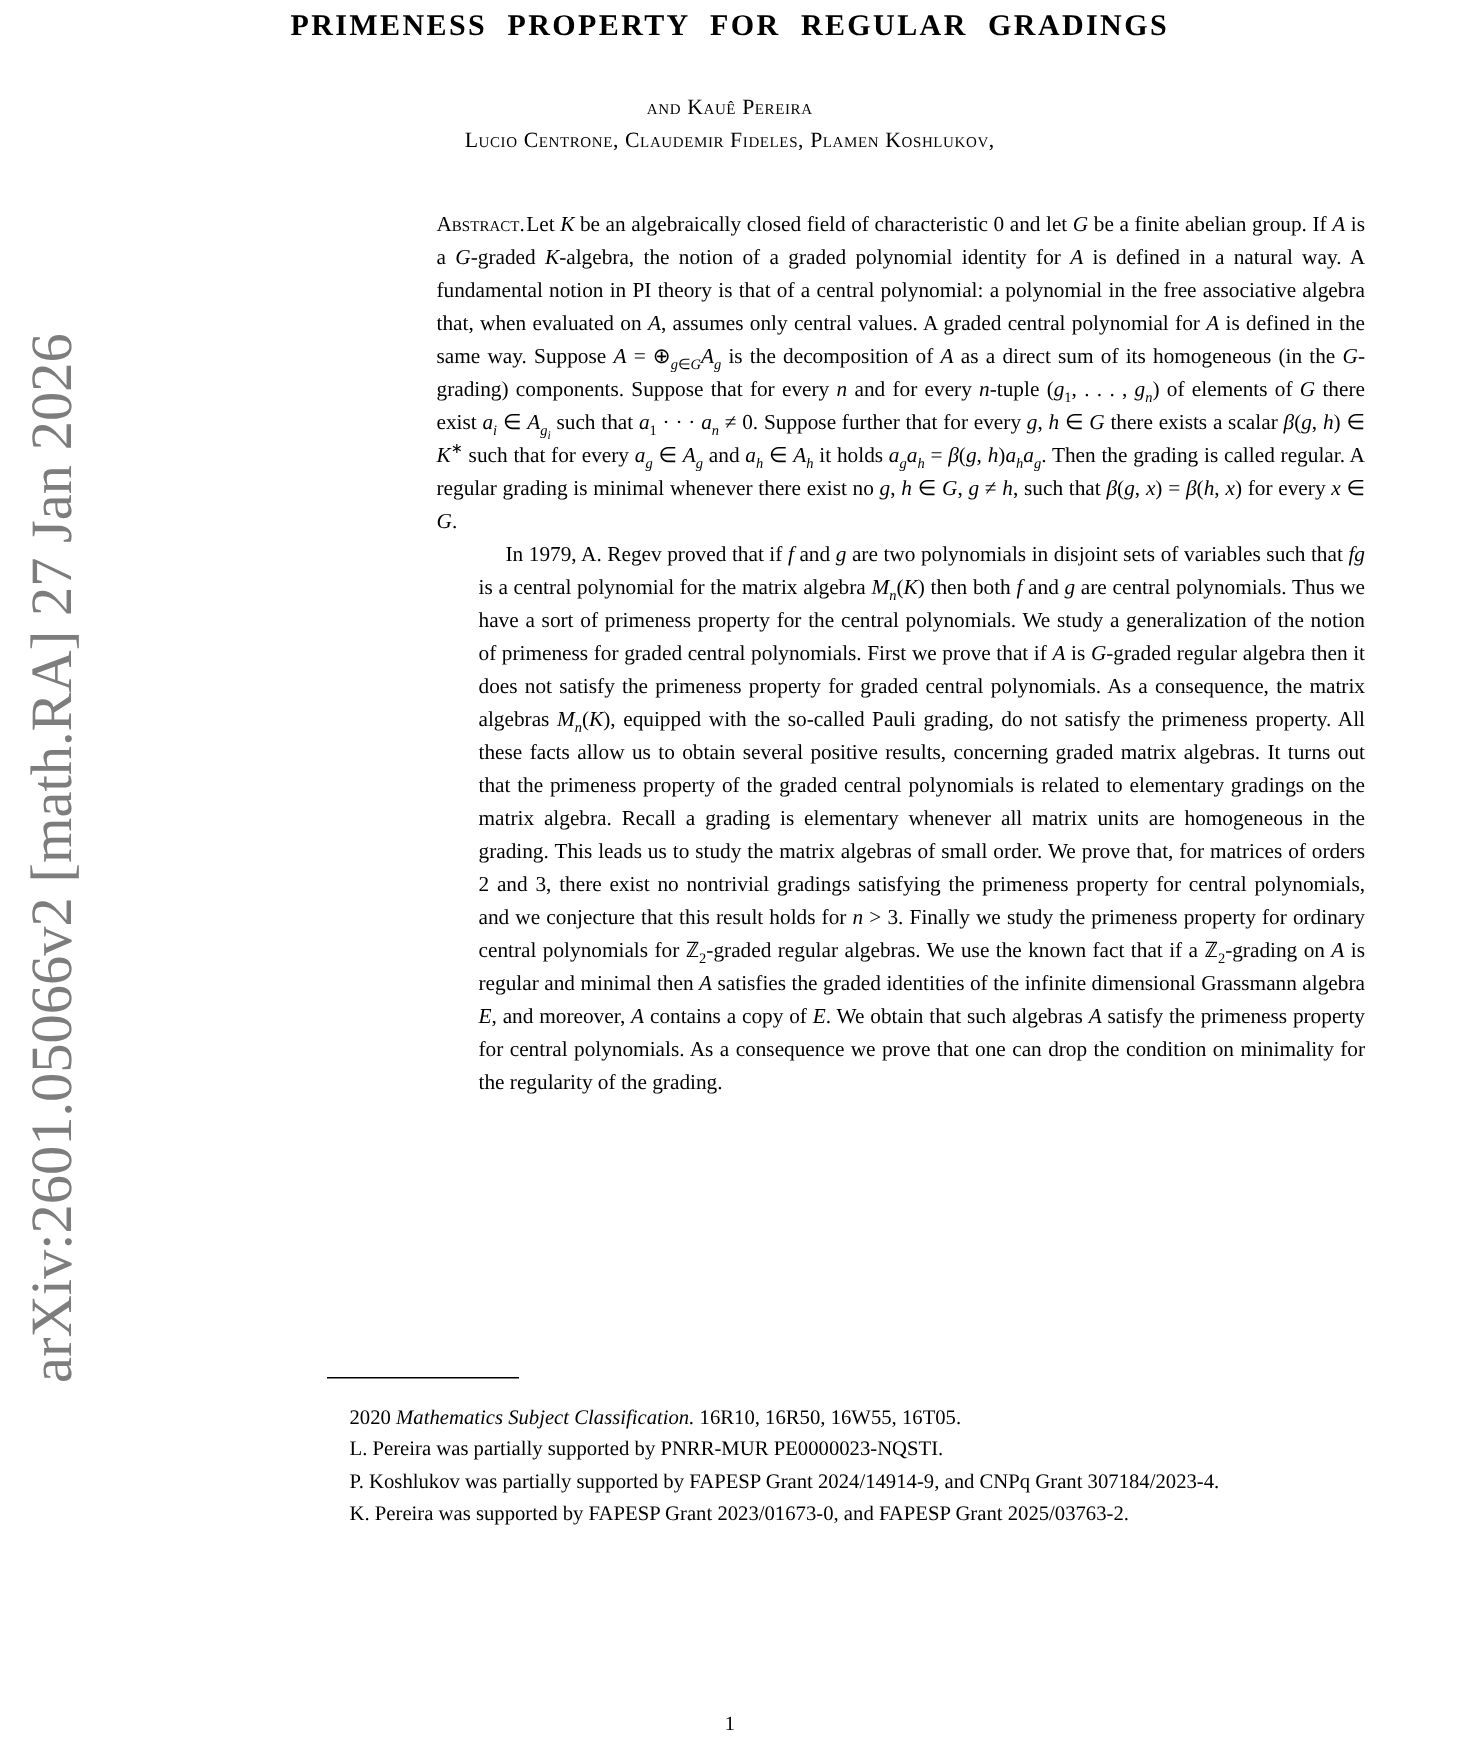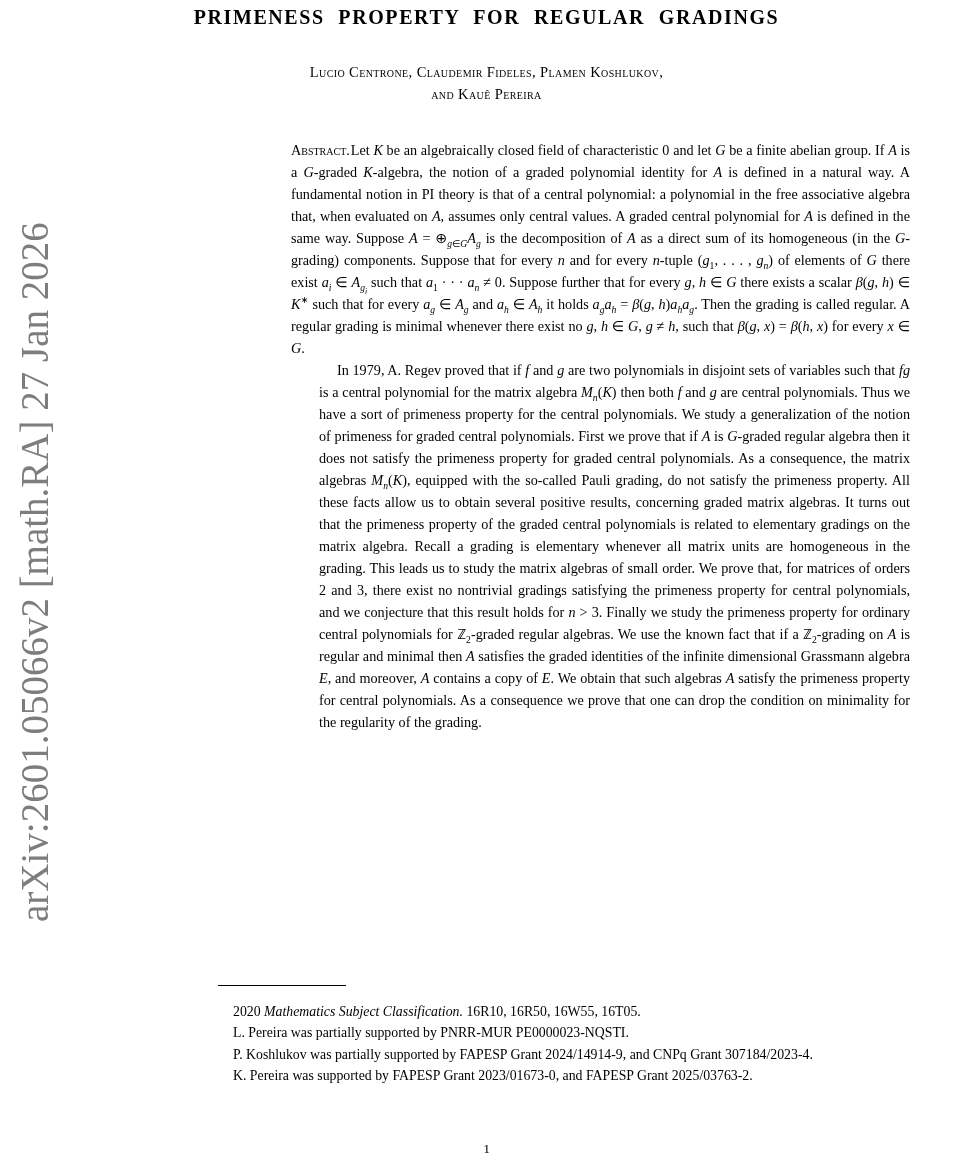--- a/index.html
+++ b/index.html
@@ -47,21 +47,21 @@
     width: 812px;
     transform: rotate(-90deg);
     transform-origin: 0 0;
     font-size: 39px;
     color: #7d7d7d;
     white-space: nowrap;
     letter-spacing: 0px;
     font-family: "Liberation Serif", serif;
   }
   .footnote-block {
-    position: absolute; top: 985px; left: 218px; width: 737px;
+    position: absolute; top: 918px; left: 218px; width: 737px;
     font-size: 13.8px;
     line-height: 21.3px;
     text-align: justify;
   }
   .footnote-rule {
     width: 128px; height: 1px; background: #000;
     margin-bottom: 15px;
   }
   .footnote-block p { text-indent: 15px; }
   .page-number {
@@ -71,22 +71,22 @@
   }
 </style>
 </head>
 <body>
 
 <div class="watermark">arXiv:2601.05066v2  [math.RA]  27 Jan 2026</div>
 
 <div class="title">PRIMENESS PROPERTY FOR REGULAR GRADINGS</div>
 
 <div class="authors">
+  <div>and Kauê Pereira</div>
   <div>Lucio Centrone, Claudemir Fideles, Plamen Koshlukov,</div>
-  <div>and Kauê Pereira</div>
 </div>
 
 <div class="abstract">
   <p><span class="abstract-label">Abstract.</span><span>Let <i>K</i> be an algebraically closed field of characteristic 0 and let <i>G</i> be a finite abelian group. If <i>A</i> is a <i>G</i>-graded <i>K</i>-algebra, the notion of a graded polynomial identity for <i>A</i> is defined in a natural way. A fundamental notion in PI theory is that of a central polynomial: a polynomial in the free associative algebra that, when evaluated on <i>A</i>, assumes only central values. A graded central polynomial for <i>A</i> is defined in the same way. Suppose <i>A</i> = ⊕<sub><i>g</i>∈<i>G</i></sub><i>A</i><sub><i>g</i></sub> is the decomposition of <i>A</i> as a direct sum of its homogeneous (in the <i>G</i>-grading) components. Suppose that for every <i>n</i> and for every <i>n</i>-tuple (<i>g</i><sub>1</sub>, . . . , <i>g</i><sub><i>n</i></sub>) of elements of <i>G</i> there exist <i>a</i><sub><i>i</i></sub> ∈ <i>A</i><sub><i>g<sub>i</sub></i></sub> such that <i>a</i><sub>1</sub> · · · <i>a</i><sub><i>n</i></sub> ≠ 0. Suppose further that for every <i>g</i>, <i>h</i> ∈ <i>G</i> there exists a scalar <i>β</i>(<i>g</i>, <i>h</i>) ∈ <i>K</i><sup>∗</sup> such that for every <i>a</i><sub><i>g</i></sub> ∈ <i>A</i><sub><i>g</i></sub> and <i>a</i><sub><i>h</i></sub> ∈ <i>A</i><sub><i>h</i></sub> it holds <i>a</i><sub><i>g</i></sub><i>a</i><sub><i>h</i></sub> = <i>β</i>(<i>g</i>, <i>h</i>)<i>a</i><sub><i>h</i></sub><i>a</i><sub><i>g</i></sub>. Then the grading is called regular. A regular grading is minimal whenever there exist no <i>g</i>, <i>h</i> ∈ <i>G</i>, <i>g</i> ≠ <i>h</i>, such that <i>β</i>(<i>g</i>, <i>x</i>) = <i>β</i>(<i>h</i>, <i>x</i>) for every <i>x</i> ∈ <i>G</i>.</span></p>
   <p class="indented">In 1979, A. Regev proved that if <i>f</i> and <i>g</i> are two polynomials in disjoint sets of variables such that <i>fg</i> is a central polynomial for the matrix algebra <i>M</i><sub><i>n</i></sub>(<i>K</i>) then both <i>f</i> and <i>g</i> are central polynomials. Thus we have a sort of primeness property for the central polynomials. We study a generalization of the notion of primeness for graded central polynomials. First we prove that if <i>A</i> is <i>G</i>-graded regular algebra then it does not satisfy the primeness property for graded central polynomials. As a consequence, the matrix algebras <i>M</i><sub><i>n</i></sub>(<i>K</i>), equipped with the so-called Pauli grading, do not satisfy the primeness property. All these facts allow us to obtain several positive results, concerning graded matrix algebras. It turns out that the primeness property of the graded central polynomials is related to elementary gradings on the matrix algebra. Recall a grading is elementary whenever all matrix units are homogeneous in the grading. This leads us to study the matrix algebras of small order. We prove that, for matrices of orders 2 and 3, there exist no nontrivial gradings satisfying the primeness property for central polynomials, and we conjecture that this result holds for <i>n</i> &gt; 3. Finally we study the primeness property for ordinary central polynomials for ℤ<sub>2</sub>-graded regular algebras. We use the known fact that if a ℤ<sub>2</sub>-grading on <i>A</i> is regular and minimal then <i>A</i> satisfies the graded identities of the infinite dimensional Grassmann algebra <i>E</i>, and moreover, <i>A</i> contains a copy of <i>E</i>. We obtain that such algebras <i>A</i> satisfy the primeness property for central polynomials. As a consequence we prove that one can drop the condition on minimality for the regularity of the grading.</p>
 </div>
 
 <div class="footnote-block">
   <div class="footnote-rule"></div>
   <p>2020 <i>Mathematics Subject Classification.</i> 16R10, 16R50, 16W55, 16T05.</p>

